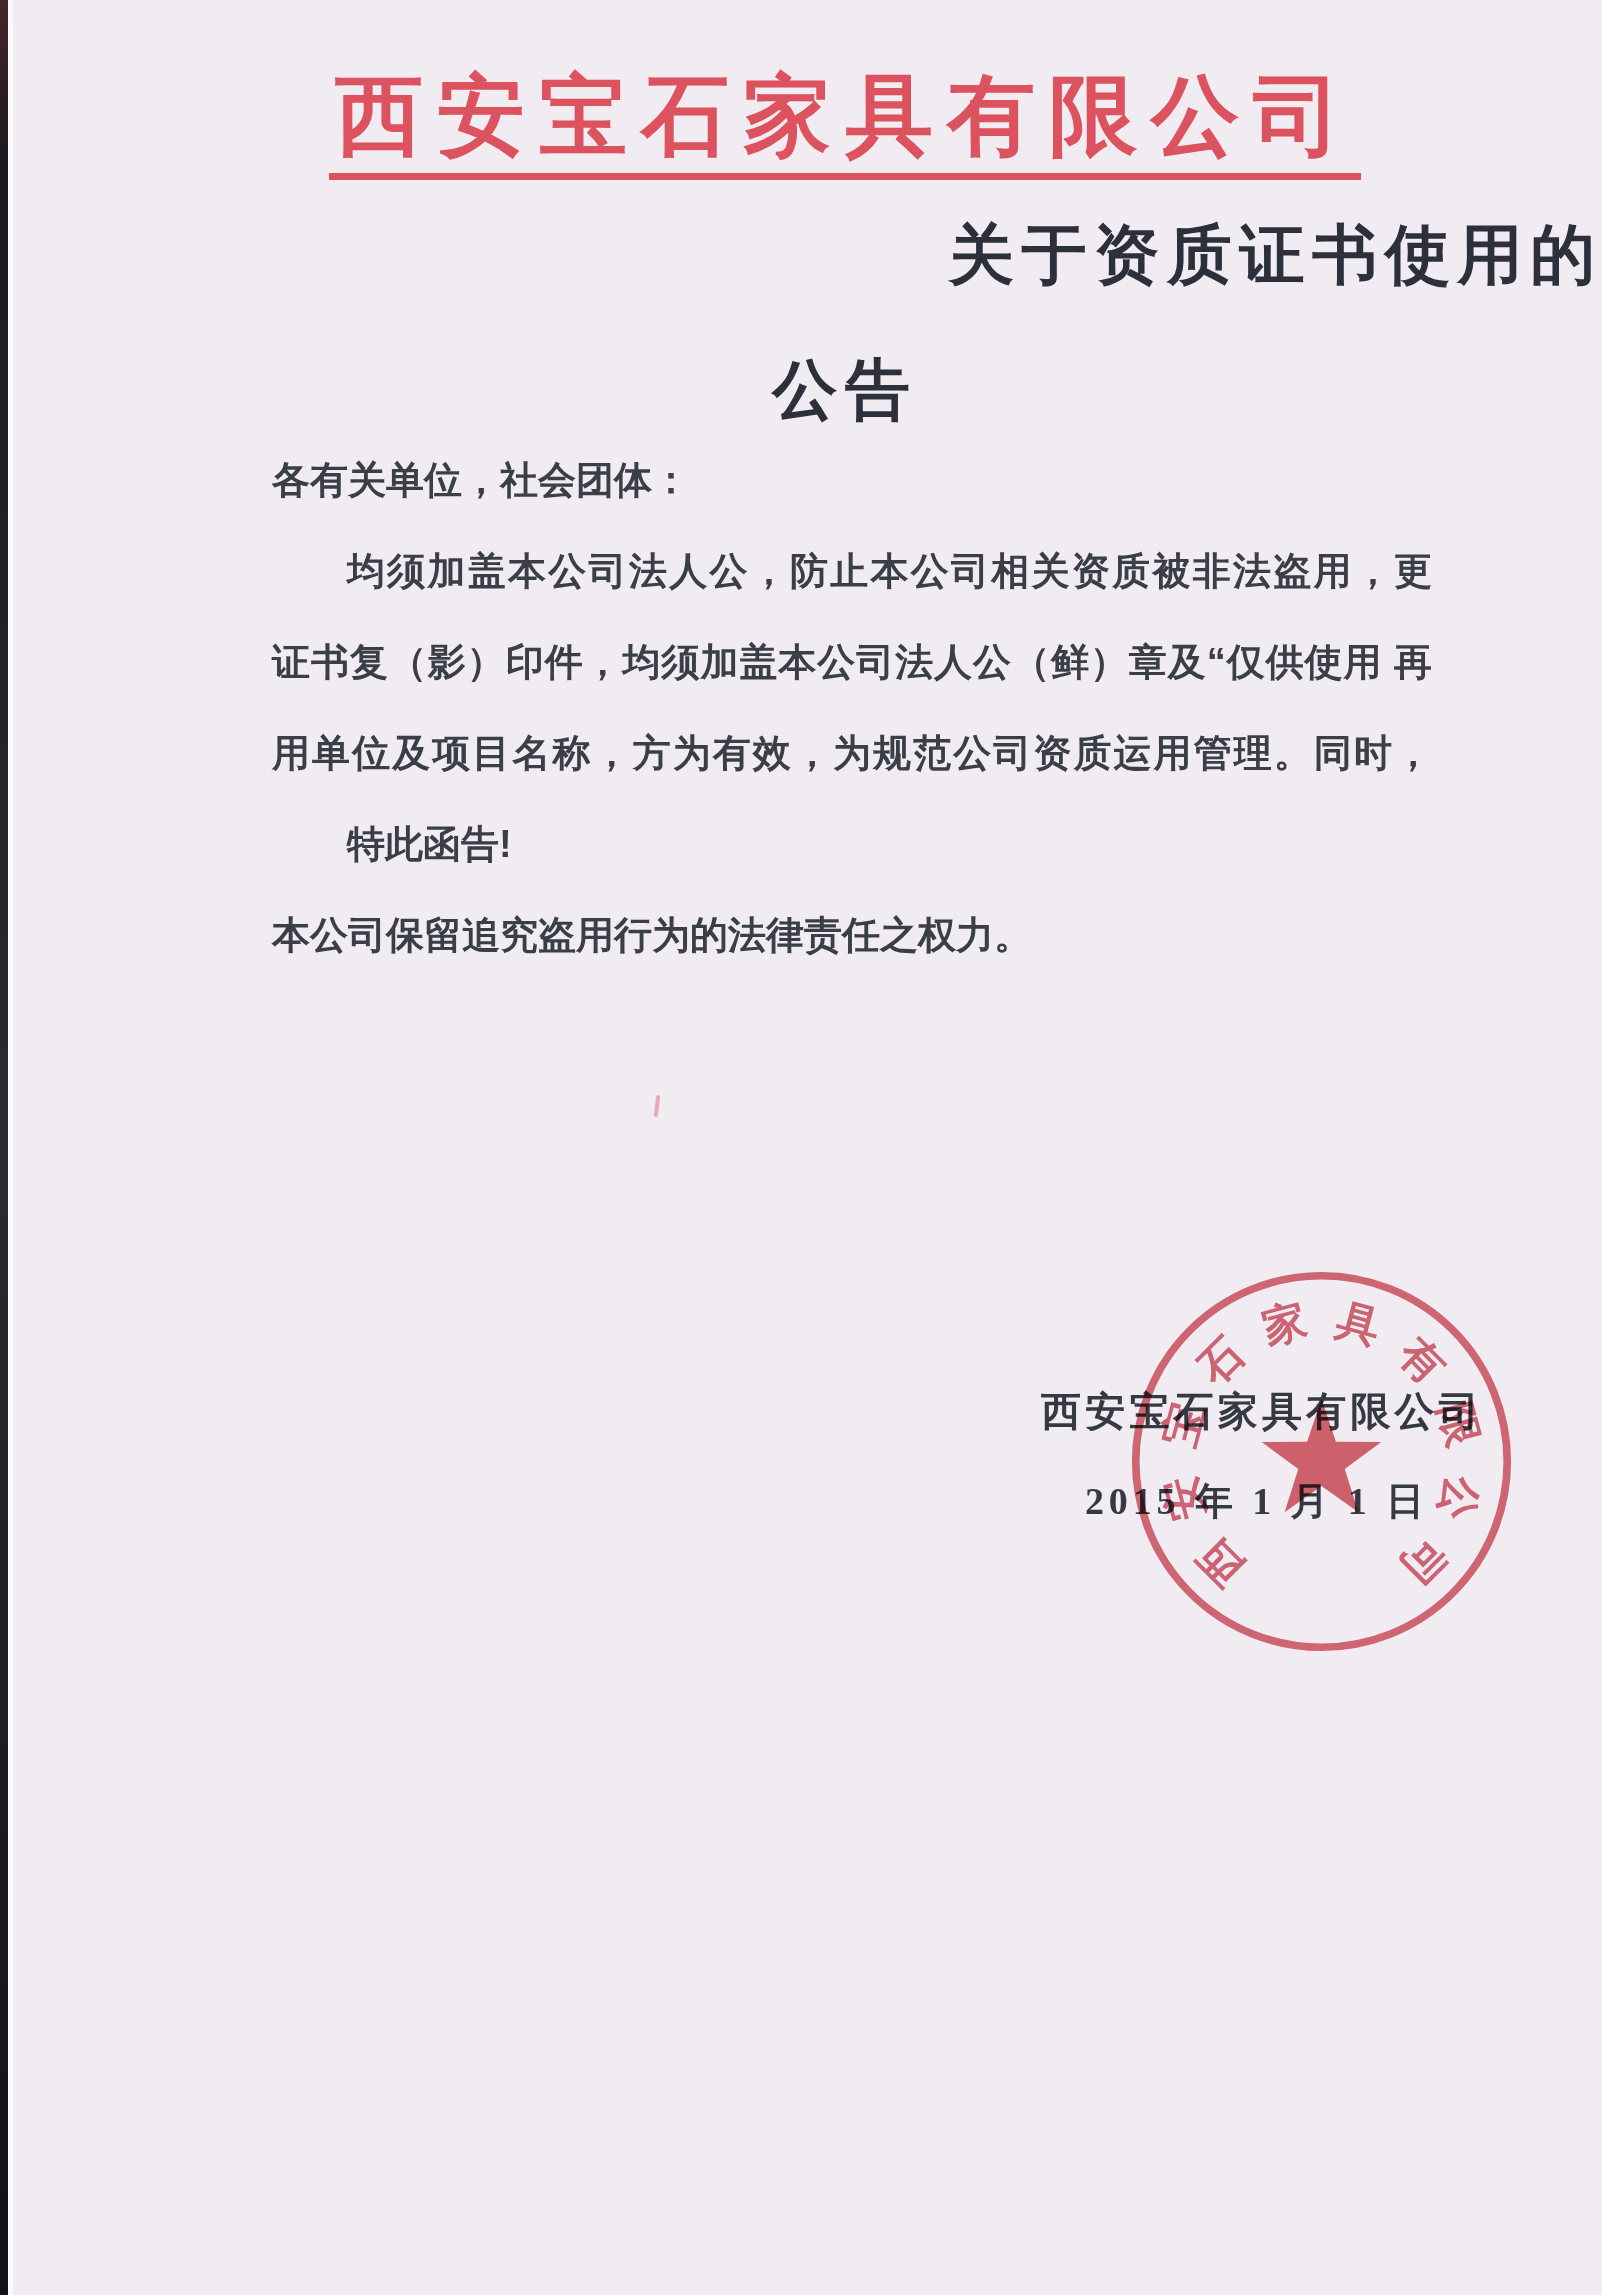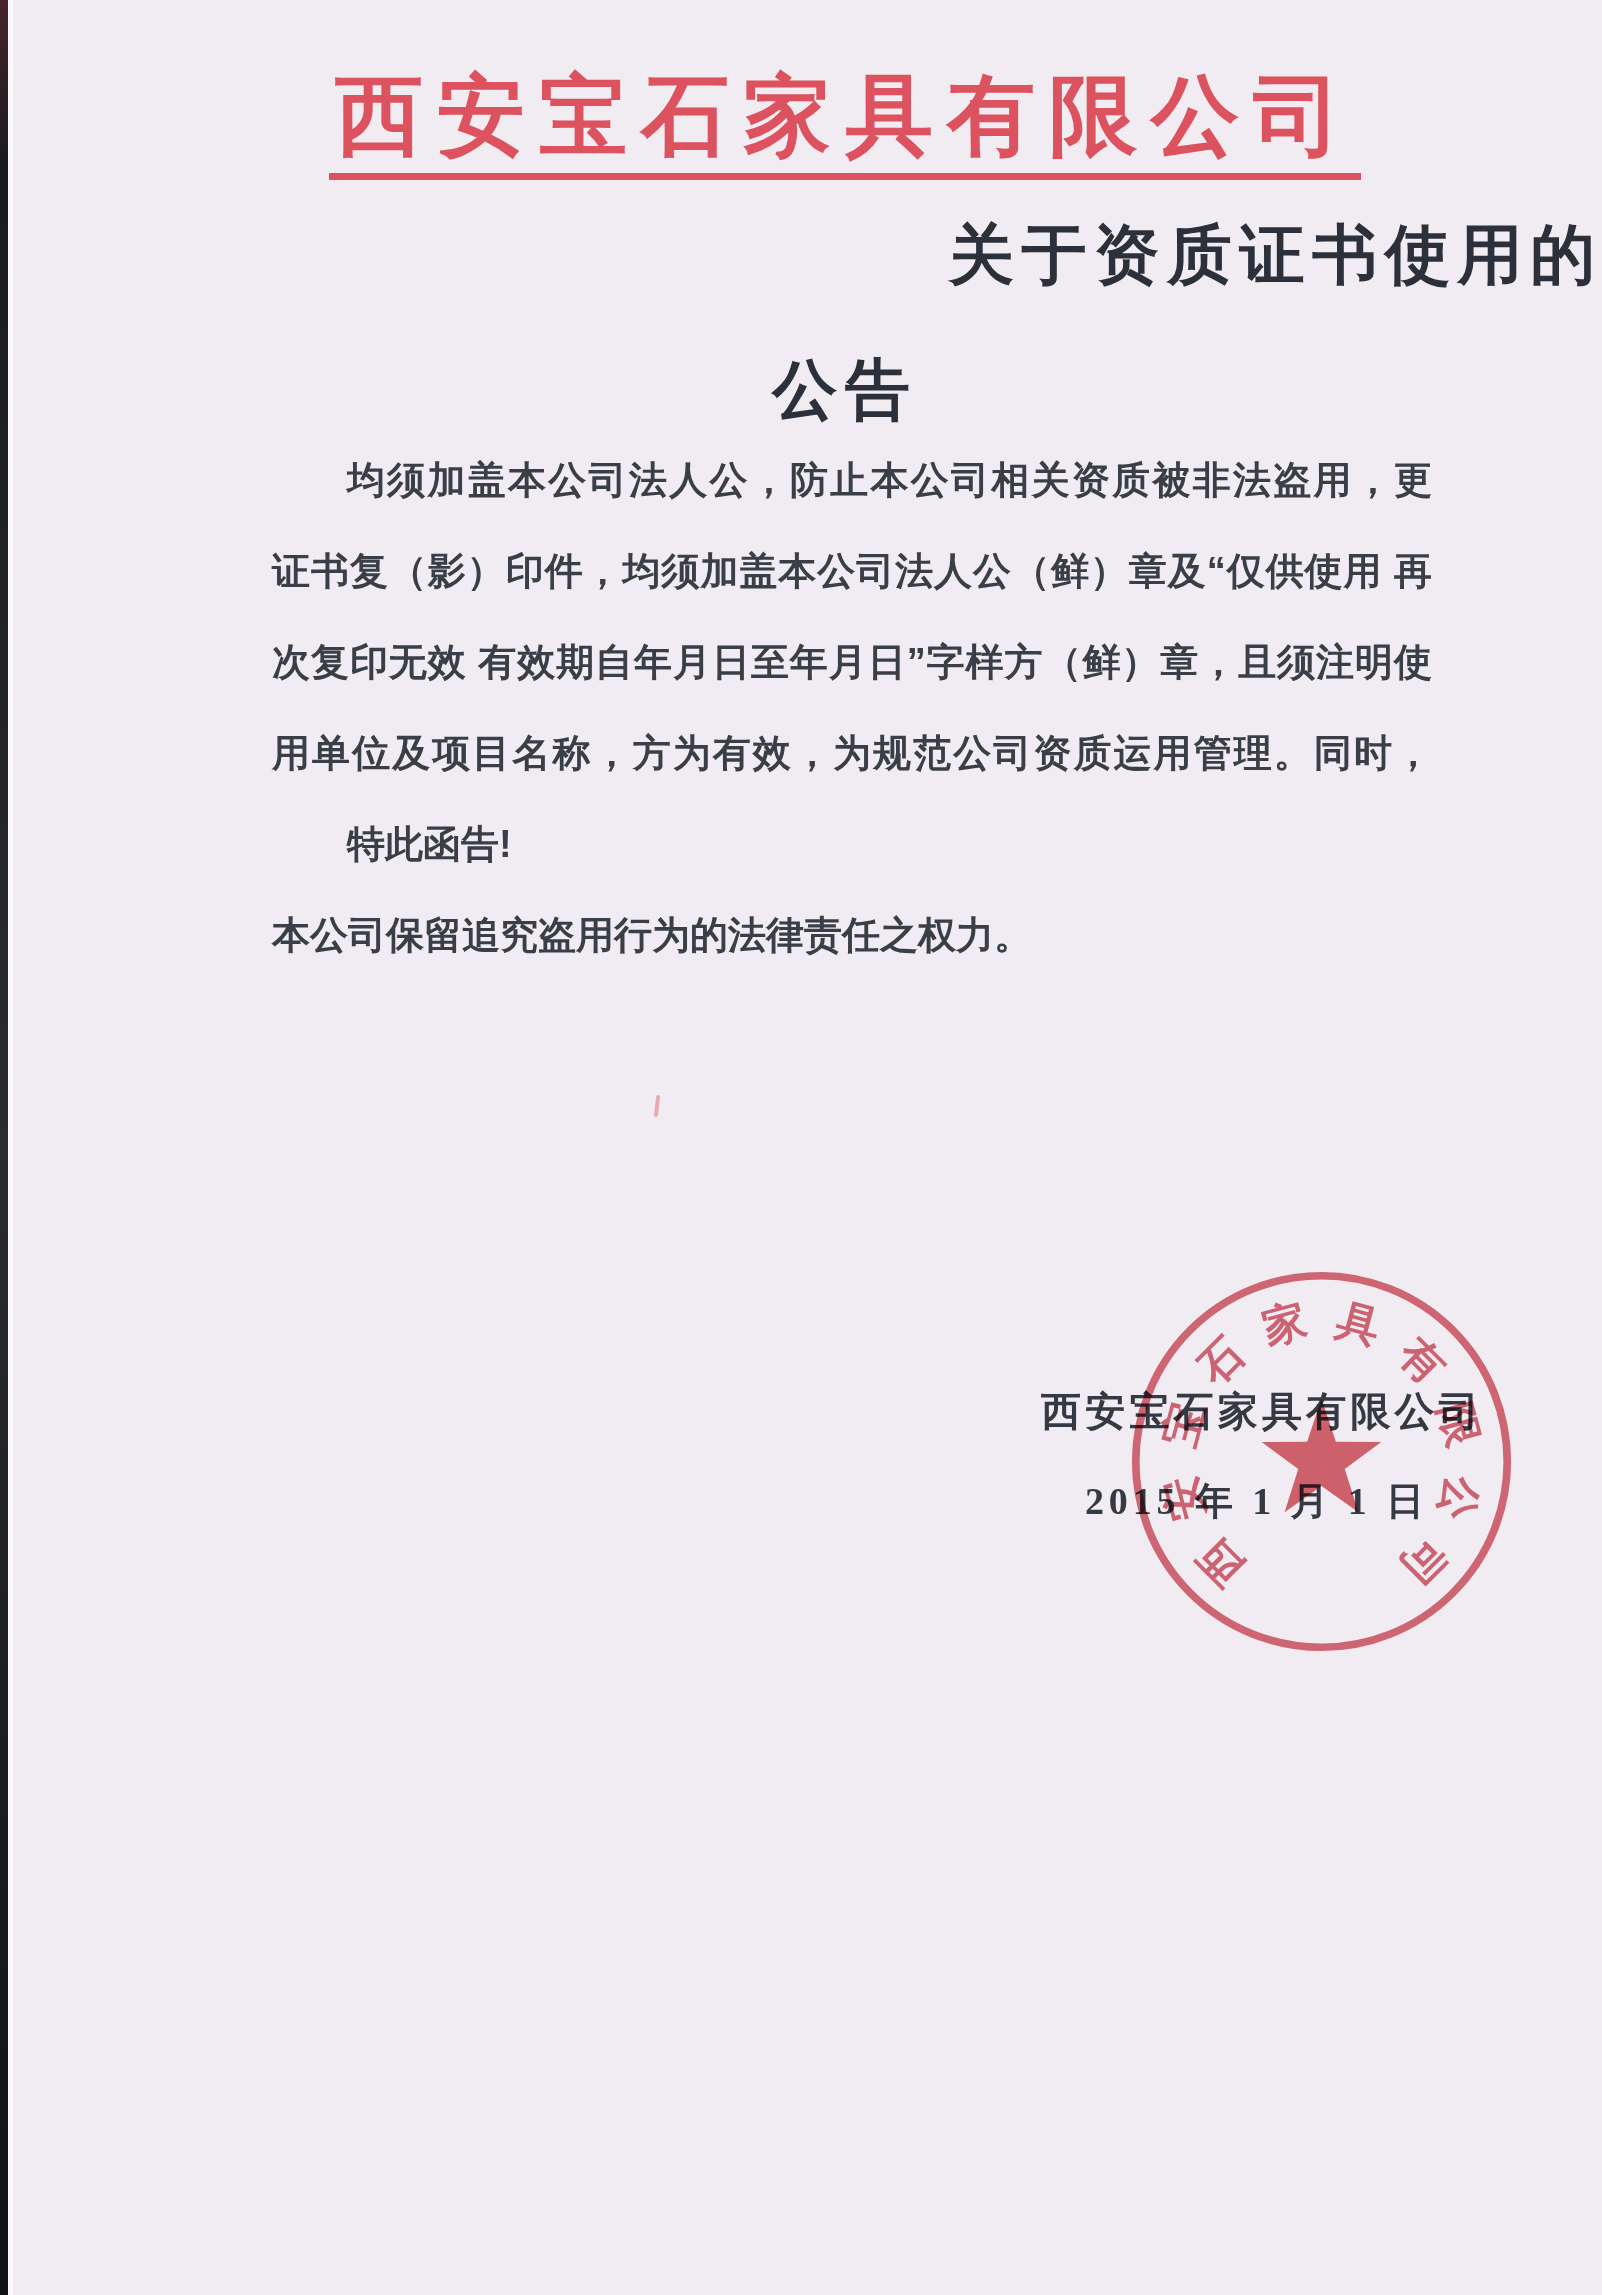--- a/index.html
+++ b/index.html
@@ -77,23 +77,23 @@
 
 <div class="headings">
   <div class="doc-title">
     <span class="underline">西安宝石家具有限公司</span>
   </div>
   <div class="doc-subtitle">关于资质证书使用的</div>
   <div class="doc-subtitle2">公告</div>
 </div>
 
 <div class="body-text">
+  <div class="bline">各有关单位，社会团体：</div>
   <div class="bline fill indent">均须加盖本公司法人公，防止本公司相关资质被非法盗用，更</div>
   <div class="bline fill">证书复（影）印件，均须加盖本公司法人公（鲜）章及“仅供使用 再</div>
-  <div class="bline fill">次复印无效 有效期自年月日至年月日”字样方（鲜）章，且须注明使</div>
   <div class="bline fill">用单位及项目名称，方为有效，为规范公司资质运用管理。同时，</div>
   <div class="bline indent">特此函告!</div>
   <div class="bline">本公司保留追究盗用行为的法律责任之权力。</div>
 </div>
 
 <div class="signature">
   <div class="sig-company">西安宝石家具有限公司</div>
   <div class="sig-date">2015 年 1 月 1 日</div>
 </div>
 

